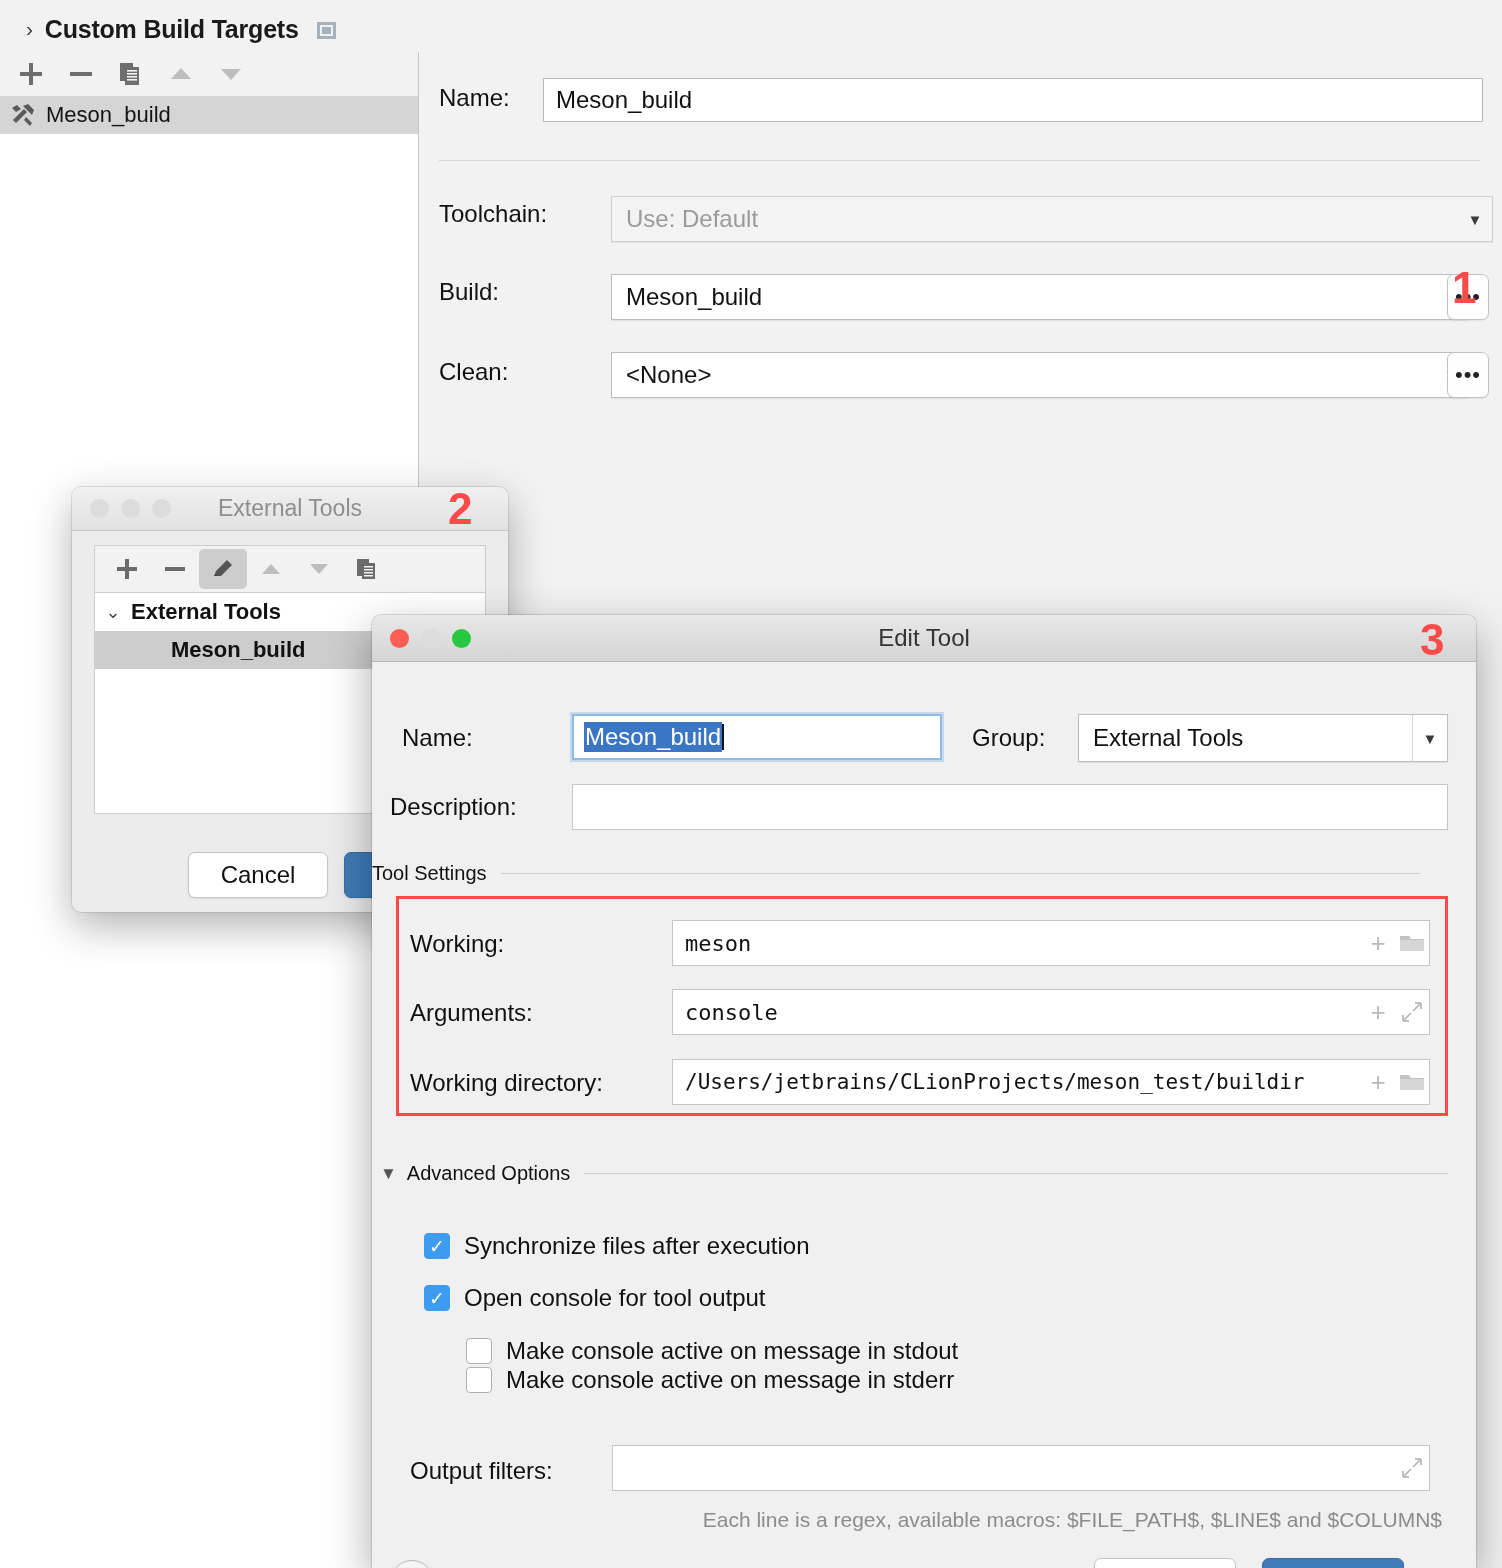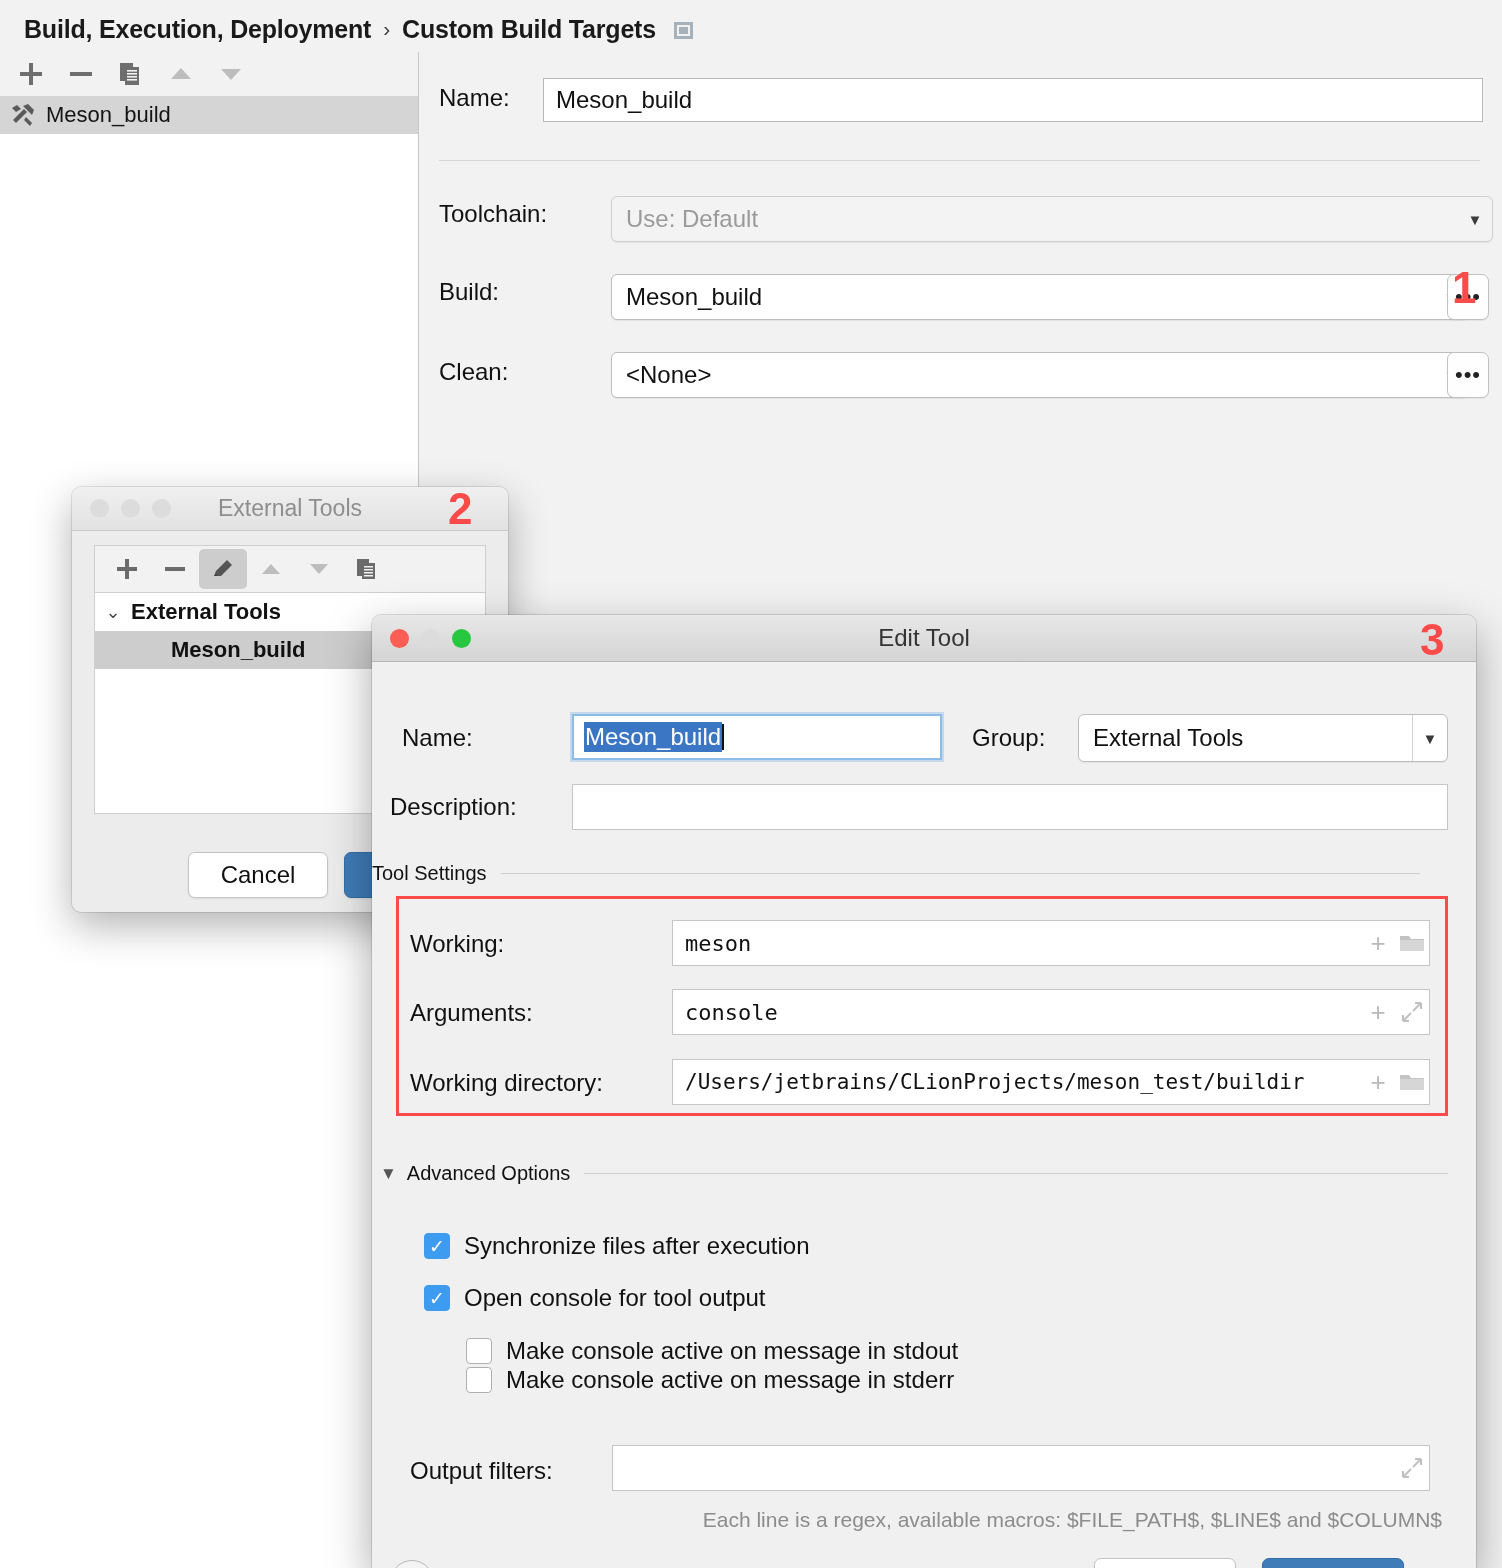--- a/index.html
+++ b/index.html
@@ -31,21 +31,21 @@
           background:#d5d5d5;font-size:22px;color:#141414;}
   .lp-list-empty{background:#fff;height:calc(100% - 82px);}
 
   
   .right-form{position:absolute;left:419px;top:52px;right:0;bottom:0;background:#f2f2f2;}
   .form-row{position:absolute;display:flex;align-items:center;}
   .f-label{font-size:24px;color:#111;}
   .txt-field{background:#fff;border:1px solid #b9b9b9;height:44px;display:flex;align-items:center;
              padding:0 12px;font-size:24px;color:#101010;box-sizing:border-box;}
   .hr-sep{position:absolute;left:20px;right:22px;top:108px;height:1px;background:#d6d6d6;}
-  .combo{height:46px;border:1px solid #bdbdbd;border-radius:6px;background:#fff;
+  .combo{height:46px;border:1px solid #bdbdbd;border-radius:0;background:#fff;
          display:flex;align-items:center;box-sizing:border-box;
          box-shadow:0 1px 1px rgba(0,0,0,.06);}
   .combo .val{flex:1;padding-left:14px;font-size:24px;color:#111;}
   .combo.disabled{background:#f3f3f3;border-color:#cfcfcf;}
   .combo.disabled .val{color:#9a9a9a;}
   .caret{width:34px;text-align:center;font-size:15px;color:#3b3b3b;}
   .dots-btn{width:42px;height:46px;border:1px solid #c2c2c2;border-radius:7px;background:#fefefe;
             display:flex;align-items:center;justify-content:center;box-sizing:border-box;
             box-shadow:0 1px 1px rgba(0,0,0,.06);font-size:22px;color:#222;letter-spacing:1px;line-height:0;}
 
@@ -117,21 +117,20 @@
   .helpbtn{width:44px;height:44px;border-radius:50%;border:1px solid #b8b8b8;background:#f4f4f4;
            display:flex;align-items:center;justify-content:center;font-size:25px;color:#444;box-sizing:border-box;}
   svg{display:block;}
 </style>
 </head>
 <body>
 
 <div id="settings-root">
 
   <div class="breadcrumb">
-    <span>Build, Execution, Deployment</span>
     <span class="bc-sep">›</span>
     <span>Custom Build Targets</span>
     <span class="bc-icon"></span>
   </div>
 
   <div class="left-panel">
     <div class="lp-toolbar">
       <div class="tb-btn">
         <svg width="26" height="26" viewBox="0 0 26 26">
             <rect x="11" y="2" width="4" height="22" fill="#6e6e6e"></rect>

